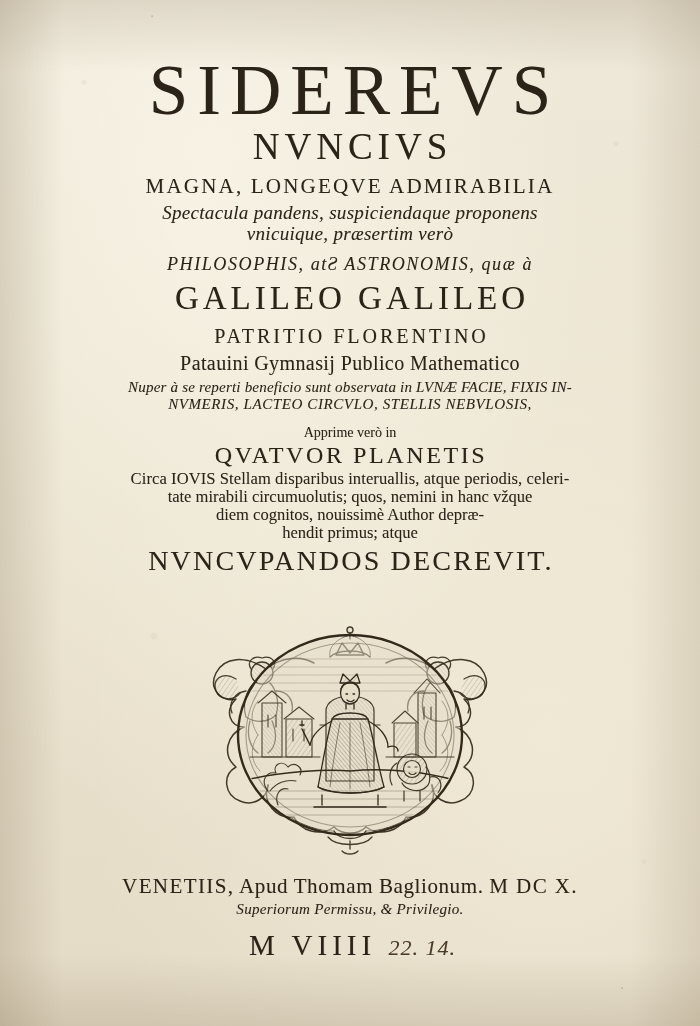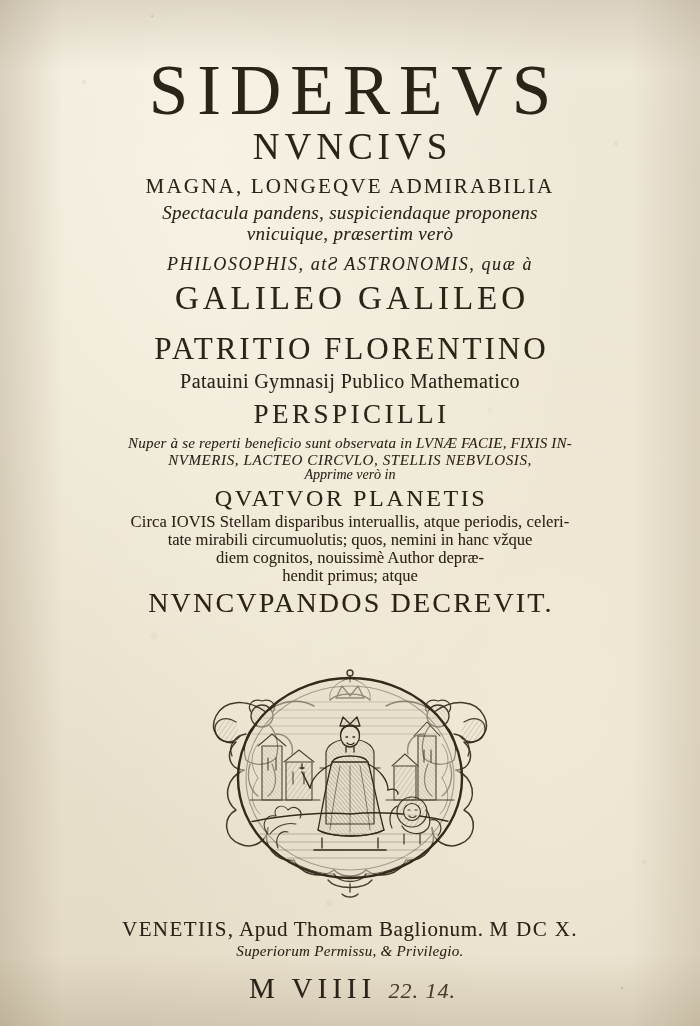--- a/index.html
+++ b/index.html
@@ -98,23 +98,23 @@
     margin-top: 12px;
     font-style: italic;
   }
   .t-galileo {
     font-size: 33px;
     letter-spacing: 4px;
     margin-top: 8px;
     text-indent: 4px;
   }
   .t-patritio {
-    font-size: 31px;
+    font-size: 20px;
     letter-spacing: 3px;
-    margin-top: 18px;
+    margin-top: 11px;
     text-indent: 3px;
   }
   .t-patauini {
     font-size: 20px;
     letter-spacing: 0.4px;
     margin-top: 6px;
   }
   .t-persp {
     font-size: 27px;
     letter-spacing: 3.5px;
@@ -128,22 +128,21 @@
     margin-top: 7px;
   }
   .t-numeris {
     font-size: 15px;
     font-style: italic;
     letter-spacing: 0.6px;
     margin-top: 2px;
   }
   .t-apprime {
     font-size: 14px;
-    font-style: italic;
-    margin-top: 0;
+    margin-top: 13px;
   }
   .t-quatuor {
     font-size: 24px;
     letter-spacing: 2.6px;
     margin-top: 3px;
     text-indent: 2px;
   }
   .t-body {
     font-size: 16.5px;
     letter-spacing: 0.1px;
@@ -226,21 +225,20 @@
 
     <p class="ln t-sidereus">SIDEREVS</p>
     <p class="ln t-nuncius">NVNCIVS</p>
     <p class="ln t-magna">MAGNA, LONGEQVE ADMIRABILIA</p>
     <p class="ln t-spect">Spectacula pandens, suspiciendaque proponens</p>
     <p class="ln t-vnic">vnicuique, præsertim verò</p>
     <p class="ln t-philo">PHILOSOPHIS, atƧ ASTRONOMIS, quæ à</p>
     <p class="ln t-galileo">GALILEO GALILEO</p>
     <p class="ln t-patritio">PATRITIO FLORENTINO</p>
     <p class="ln t-patauini">Patauini Gymnasij Publico Mathematico</p>
-    <p class="ln t-persp">PERSPICILLI</p>
     <p class="ln t-nuper">Nuper à se reperti beneficio sunt observata in LVNÆ FACIE, FIXIS IN-</p>
     <p class="ln t-numeris">NVMERIS, LACTEO CIRCVLO, STELLIS NEBVLOSIS,</p>
     <p class="ln t-apprime">Apprime verò in</p>
     <p class="ln t-quatuor">QVATVOR PLANETIS</p>
     <p class="ln t-body">Circa IOVIS Stellam disparibus interuallis, atque periodis, celeri-</p>
     <p class="ln t-body2">tate mirabili circumuolutis; quos, nemini in hanc vžque</p>
     <p class="ln t-body2">diem cognitos, nouissimè Author depræ-</p>
     <p class="ln t-body2">hendit primus; atque</p>
     <p class="ln t-nuncup">NVNCVPANDOS DECREVIT.</p>
 

